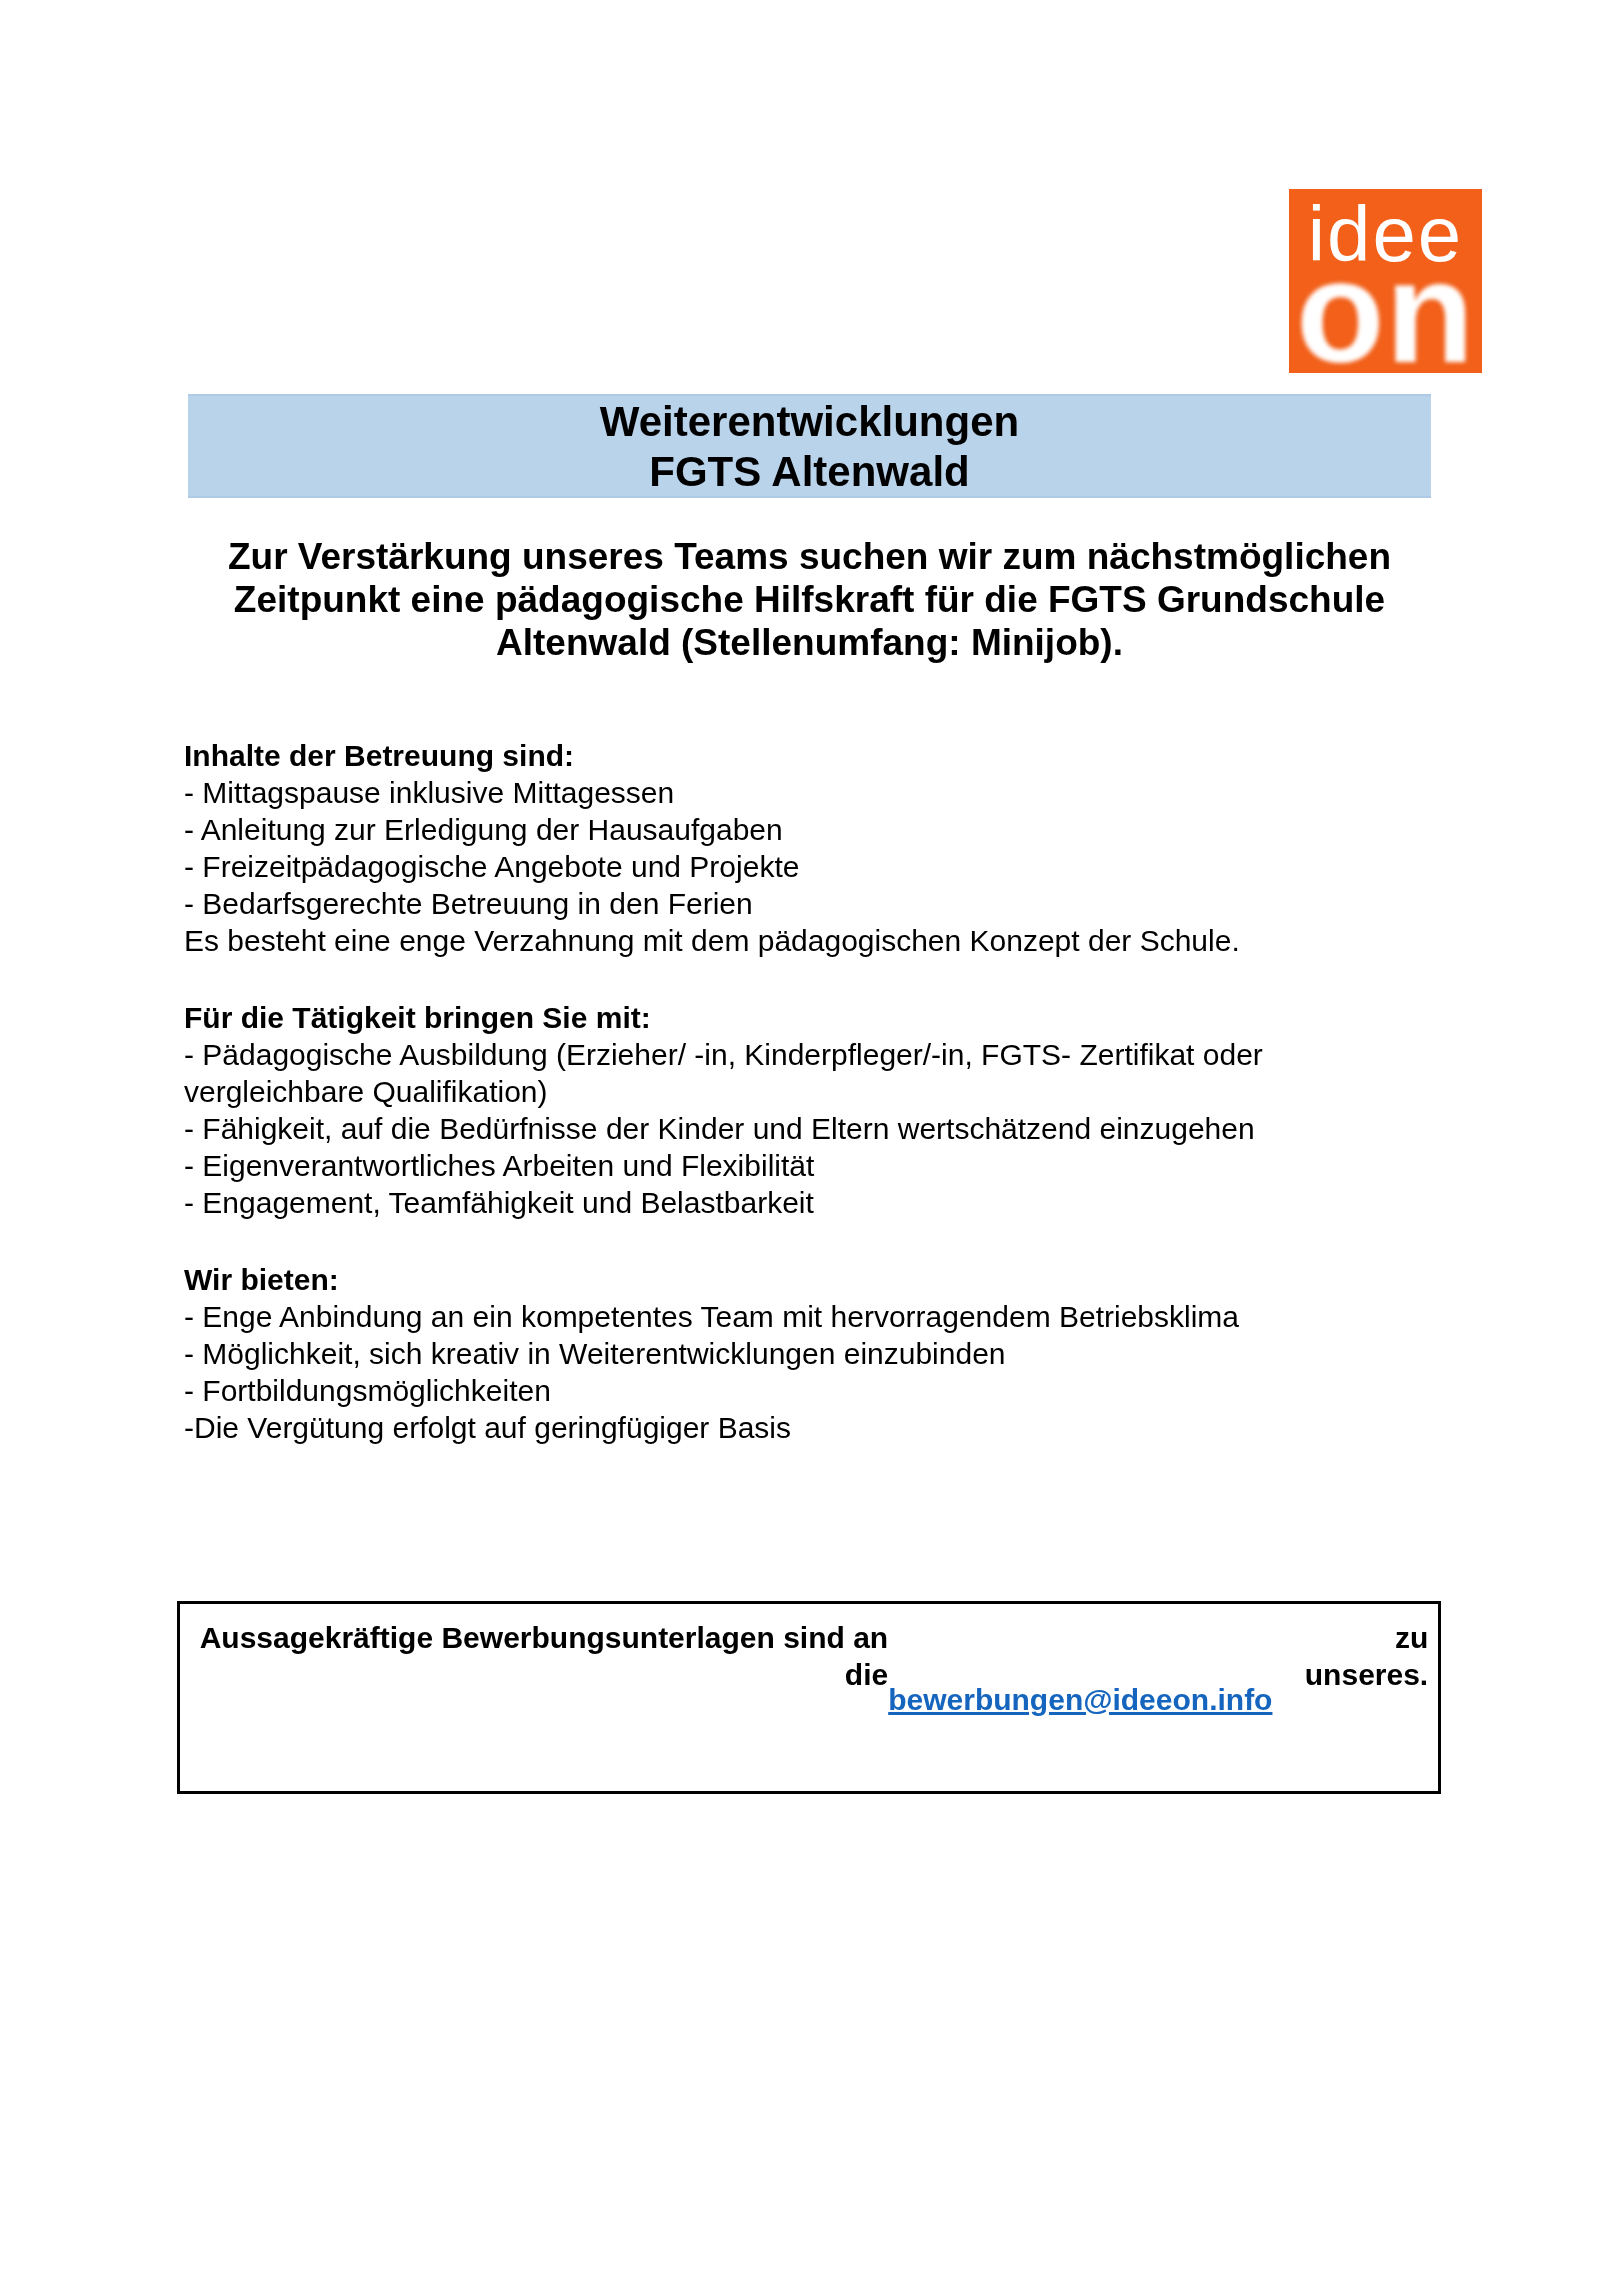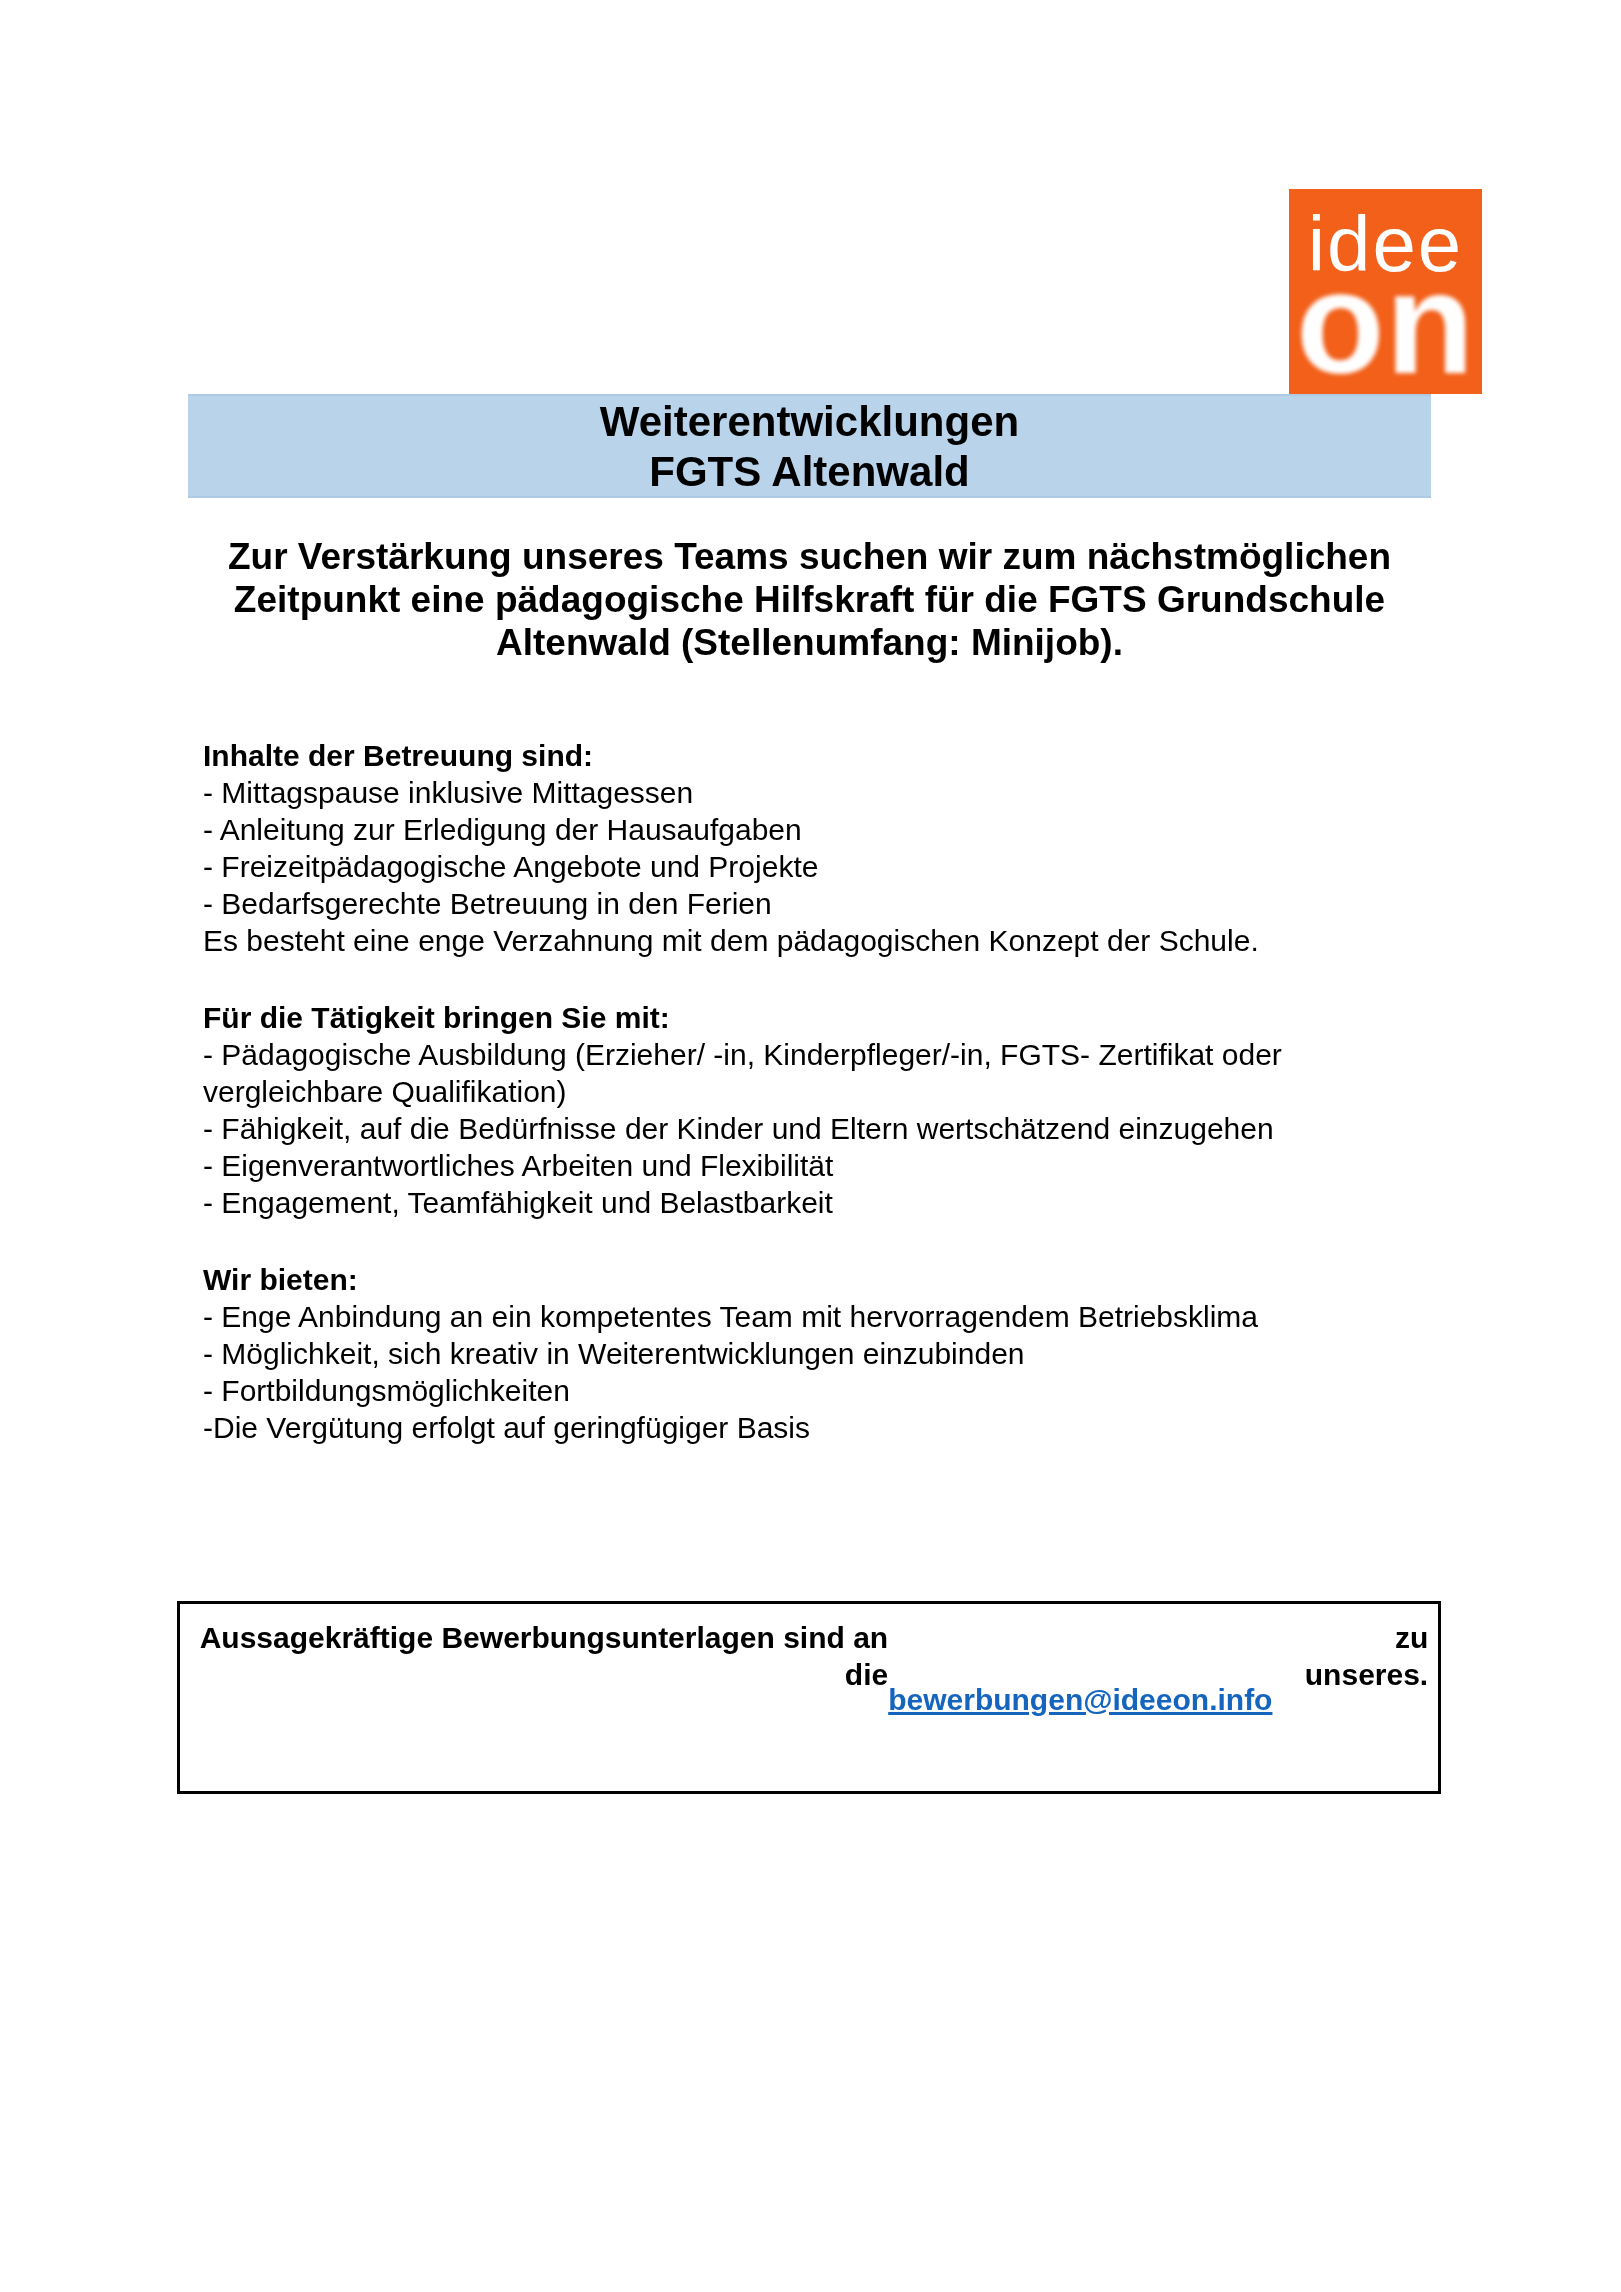--- a/index.html
+++ b/index.html
@@ -13,21 +13,21 @@
     color: #000000;
     overflow: hidden;
   }
 
   
   .logo {
     position: absolute;
     left: 1289px;
     top: 189px;
     width: 193px;
-    height: 205px;
+    height: 184px;
     background: #F2601A;
     color: #ffffff;
     display: flex;
     flex-direction: column;
     align-items: center;
     justify-content: center;
     overflow: hidden;
   }
   .logo-idee {
     font-size: 78px;
@@ -76,21 +76,21 @@
 
   
   .content {
     position: absolute;
     left: 184px;
     top: 737px;
     width: 1264px;
     font-size: 30px;
     line-height: 37px;
   }
-  .section { margin-bottom: 40px; margin-left: 19px; }
+  .section { margin-bottom: 40px; }
   .section .heading { font-weight: 700; }
 
   
   .app-box {
     position: absolute;
     left: 177px;
     top: 1601px;
     width: 1264px;
     height: 193px;
     border: 3.9px solid #000000;

